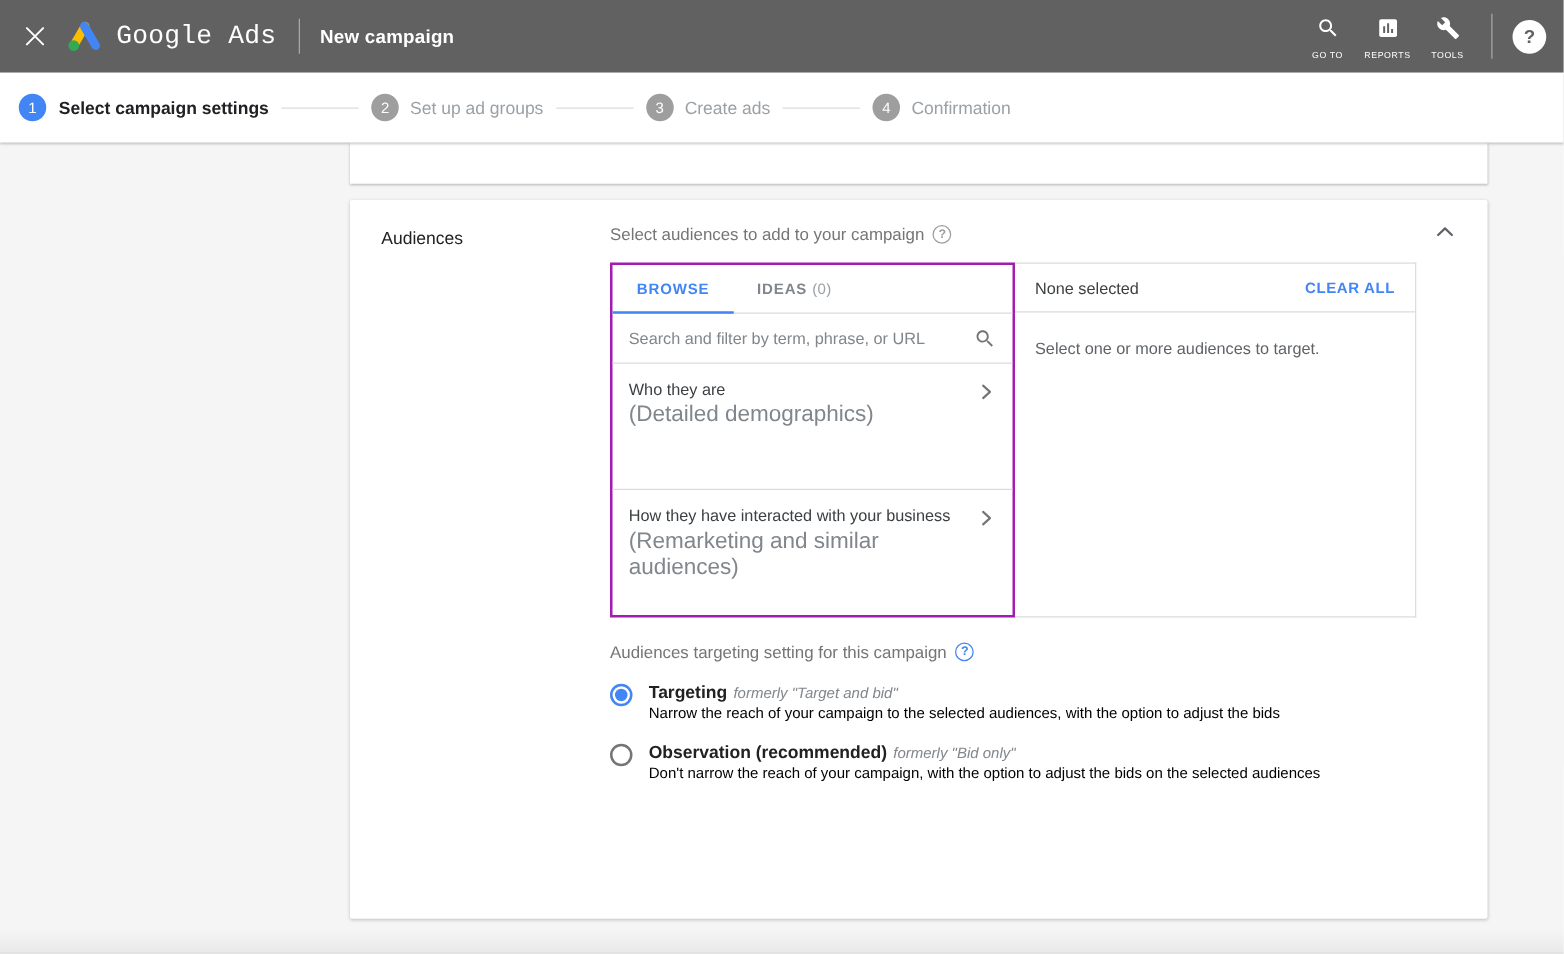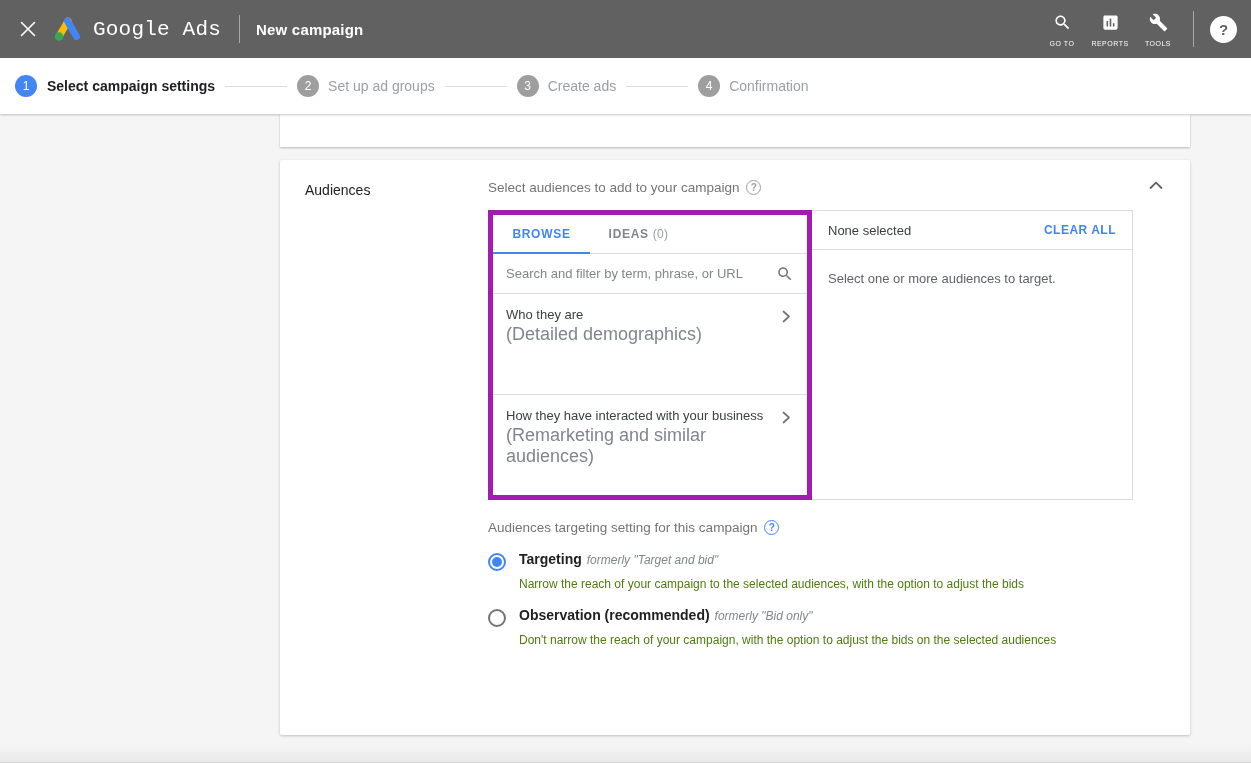--- a/index.html
+++ b/index.html
@@ -72,21 +72,21 @@
   .section-header { display:flex; align-items:center; font-size:13.5px; color:#757575; }
   .qmark {
     width:15px; height:15px; border:1.5px solid #9e9e9e; border-radius:50%;
     font-size:10px; font-weight:bold; color:#9e9e9e; display:inline-flex;
     align-items:center; justify-content:center; margin-left:7px; flex-shrink:0; cursor:pointer;
   }
   .qmark.blue { border-color:#4285f4; color:#4285f4; }
   .collapse-chevron { position:absolute; top:21px; right:27px; cursor:pointer; display:flex; }
 
   .panels { display:flex; margin-top:15px; }
-  .panel-left  { width:324px; border:5px solid #a21caf; background:#fff; }
+  .panel-left  { width:324px; border:2px solid #a21caf; background:#fff; }
   .panel-right { width:321px; border:1px solid #dadce0; border-left:none; background:#fff; }
 
   .tab-row { height:39px; border-bottom:1px solid #dadce0; display:flex; }
   .tab {
     width:97px; display:flex; align-items:center; justify-content:center;
     font-size:12px; font-weight:bold; letter-spacing:0.7px; color:#80868b;
     position:relative; cursor:pointer;
   }
   .tab.active { color:#4285f4; }
   .tab.active::after {
@@ -117,21 +117,21 @@
 
   .radio-option { margin-top:16px; display:flex; cursor:pointer; }
   .radio {
     width:18px; height:18px; border-radius:50%; border:2px solid #757575;
     margin-right:13px; flex-shrink:0; margin-top:2px; position:relative;
   }
   .radio.selected { border-color:#4285f4; }
   .radio.selected::after { content:''; position:absolute; inset:2px; border-radius:50%; background:#4285f4; }
   .radio-title-row { font-size:14px; color:#212121; font-weight:bold; }
   .formerly { font-weight:normal; font-style:italic; color:#80868b; font-size:12px; margin-left:5px; }
-  .radio-desc { font-size:12px; color:#4d7c0f; margin-top:10px; }
+  .radio-desc { font-size:12px; color:#000000; margin-top:2px; }
 
   .page-bottom {
     position:absolute; left:0; right:0; bottom:0; height:19px;
     background:linear-gradient(180deg, rgba(245,245,245,0), #e9e9e9);
     border-bottom:1px solid #d6d6d6;
   }
 </style>
 </head>
 <body>
 

